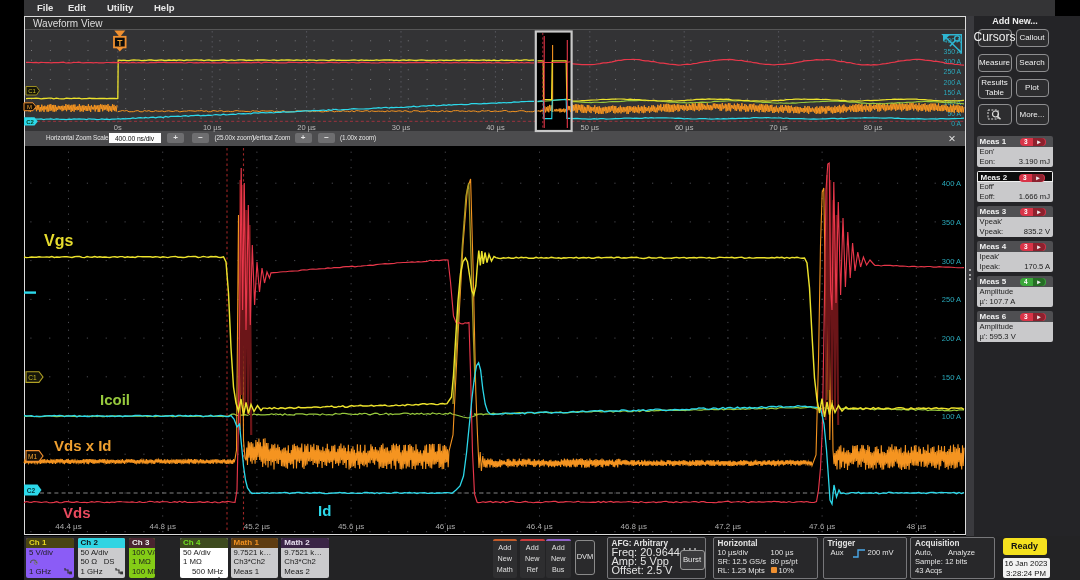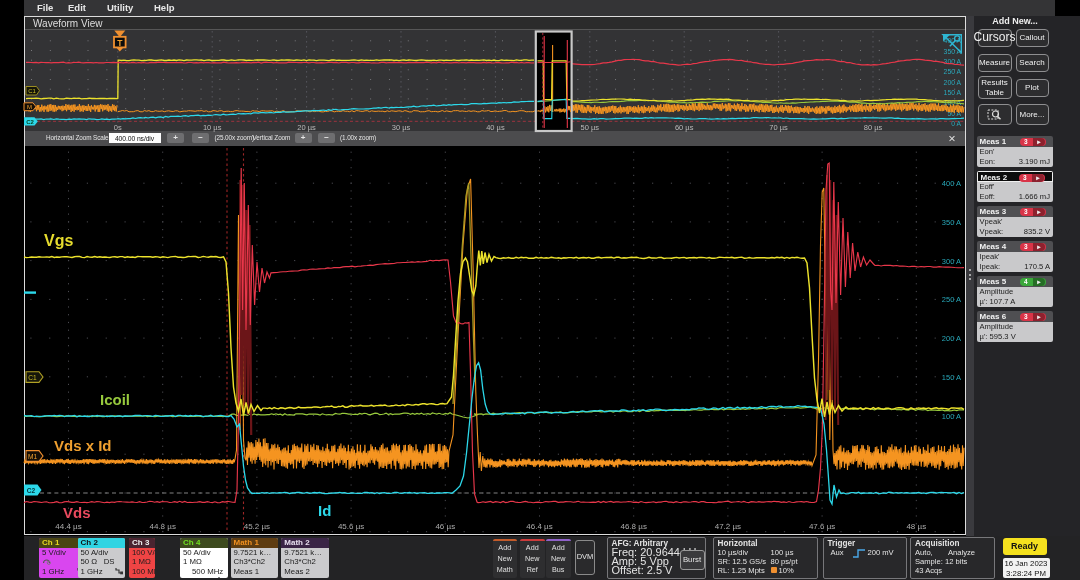--- a/index.html
+++ b/index.html
@@ -31,42 +31,42 @@
     <span class="abs" style="left:189.5px;top:3.4px;">(25.00x zoom)</span>
     <span class="abs" style="left:227.5px;top:3.4px;">Vertical Zoom</span>
     <span class="abs" style="left:269.5px;top:2px;width:17px;height:10px;background:#6e6e70;border-radius:2px;text-align:center;font-weight:bold;line-height:9.5px;font-size:8px;">+</span>
     <span class="abs" style="left:293px;top:2px;width:17px;height:10px;background:#6e6e70;border-radius:2px;text-align:center;font-weight:bold;line-height:9.5px;font-size:8px;">−</span>
     <span class="abs" style="left:315px;top:3.4px;">(1.00x zoom)</span>
     <span class="abs" style="left:923px;top:1.8px;font-size:9.5px;color:#ddd;">✕</span>
   </div>
 </div>
 
 <div class="abs" style="left:24px;top:535.5px;width:1056px;height:44.5px;background:#232325;"></div>
-<div class="abs" style="left:26px;top:538px;width:47.5px;height:40px;background:#d946ef;border-radius:2px;overflow:hidden;margin-left:13px;">
+<div class="abs" style="left:26px;top:538px;width:47.5px;height:40px;background:#8b5cf6;border-radius:2px;overflow:hidden;">
 <div style="height:9.5px;background:#494412;color:#e8d820;font-size:8px;font-weight:bold;padding:0 0 0 3px;line-height:9.5px;">Ch 1</div>
 <div style="font-size:7.8px;color:#1c1c1c;padding-left:3px;line-height:9.6px;white-space:nowrap;">5 V/div</div>
 <div style="font-size:7.8px;color:#1c1c1c;padding-left:3px;line-height:9.6px;white-space:nowrap;"><svg width="9" height="8" style="vertical-align:-1px;">
         <path d="M1.5,6 A3,3 0 0 1 7.5,6" fill="none" stroke="#555" stroke-width="1.2"></path>
         <circle cx="6.8" cy="5.8" r="1.6" fill="none" stroke="#777" stroke-width="0.9"></circle>
       </svg></div>
 <div style="font-size:7.8px;color:#1c1c1c;padding-left:3px;line-height:9.6px;white-space:nowrap;">1 GHz <span style="float:right;margin-right:2px"><svg width="8" height="8" style="vertical-align:-1px;">
           <path d="M1,1 L1,3 L4,3 L4,6 L7,6" fill="none" stroke="#333" stroke-width="1.2"></path>
           <rect x="5.2" y="4.5" width="2.8" height="2.8" fill="#333"></rect>
         </svg></span></div>
 </div>
 <div class="abs" style="left:77.5px;top:538px;width:47.5px;height:40px;background:#cbcbcd;border-radius:2px;overflow:hidden;">
 <div style="height:9.5px;background:#2fd4e2;color:#101010;font-size:8px;font-weight:bold;padding:0 0 0 3px;line-height:9.5px;">Ch 2</div>
 <div style="font-size:7.8px;color:#1c1c1c;padding-left:3px;line-height:9.6px;white-space:nowrap;">50 A/div</div>
 <div style="font-size:7.8px;color:#1c1c1c;padding-left:3px;line-height:9.6px;white-space:nowrap;">50 Ω&nbsp;&nbsp;&nbsp;DS</div>
 <div style="font-size:7.8px;color:#1c1c1c;padding-left:3px;line-height:9.6px;white-space:nowrap;">1 GHz <span style="float:right;margin-right:2px"><svg width="8" height="8" style="vertical-align:-1px;">
           <path d="M1,1 L1,3 L4,3 L4,6 L7,6" fill="none" stroke="#333" stroke-width="1.2"></path>
           <rect x="5.2" y="4.5" width="2.8" height="2.8" fill="#333"></rect>
         </svg></span></div>
 </div>
-<div class="abs" style="left:129px;top:538px;width:26px;height:40px;background:#ef4444;border-radius:2px;overflow:hidden;">
+<div class="abs" style="left:129px;top:538px;width:26px;height:40px;background:#84cc16;border-radius:2px;overflow:hidden;">
 <div style="height:9.5px;background:#4a2430;color:#f0f0f0;font-size:8px;font-weight:bold;padding:0 0 0 3px;line-height:9.5px;">Ch 3</div>
 <div style="font-size:7.8px;color:#1c1c1c;padding-left:3px;line-height:9.6px;white-space:nowrap;">100 V/div</div>
 <div style="font-size:7.8px;color:#1c1c1c;padding-left:3px;line-height:9.6px;white-space:nowrap;">1 MΩ&nbsp;&nbsp;DS</div>
 <div style="font-size:7.8px;color:#1c1c1c;padding-left:3px;line-height:9.6px;white-space:nowrap;">100 MHz <span style="float:right;margin-right:2px"><svg width="8" height="8" style="vertical-align:-1px;">
           <path d="M1,1 L1,3 L4,3 L4,6 L7,6" fill="none" stroke="#333" stroke-width="1.2"></path>
           <rect x="5.2" y="4.5" width="2.8" height="2.8" fill="#333"></rect>
         </svg></span></div>
 </div>
 <div class="abs" style="left:180px;top:538px;width:47.5px;height:40px;background:#ffffff;border-radius:2px;overflow:hidden;">
 <div style="height:9.5px;background:#3d4a1e;color:#70e020;font-size:8px;font-weight:bold;padding:0 0 0 3px;line-height:9.5px;">Ch 4</div>

